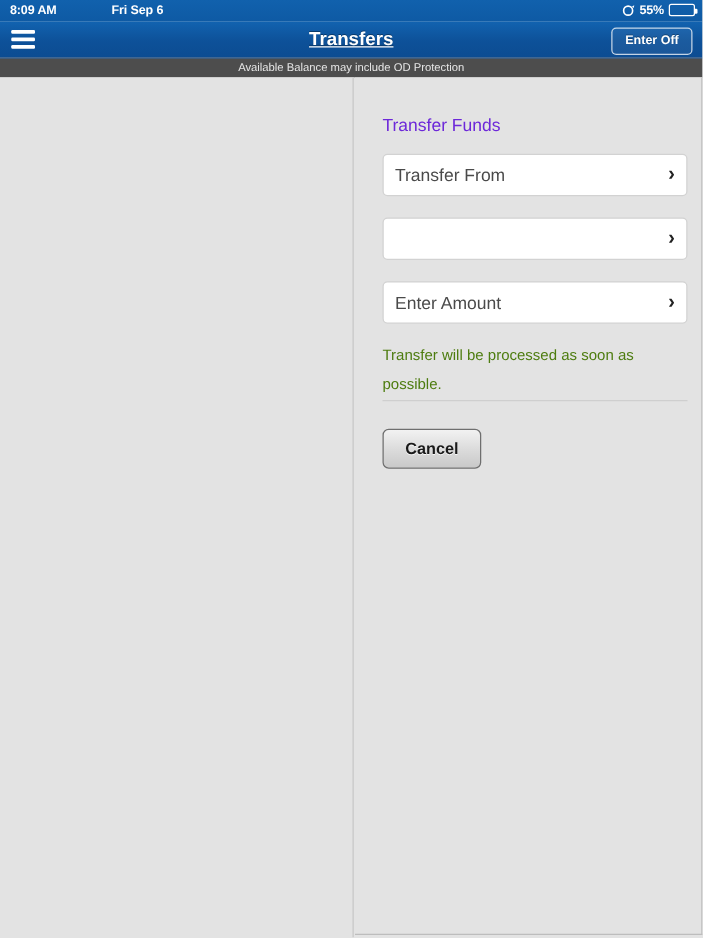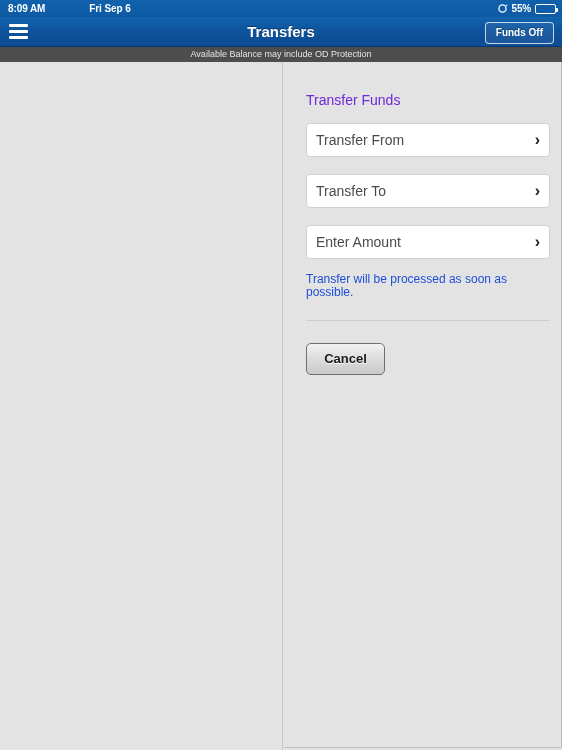--- a/index.html
+++ b/index.html
@@ -35,21 +35,21 @@
     align-items: center;
     box-sizing: border-box;
     padding: 0 6px 0 8px;
     gap: 34px;
   }
   .sb-time { letter-spacing: -0.1px; }
   .sb-date { margin-left: 10px; letter-spacing: -0.1px; }
   .sb-right {
     margin-left: auto;
     display: flex;
-    align-items: flex-end;
+    align-items: flex-start;
     gap: 4px;
   }
   .rotlock {
     width: 11px; height: 11px;
     position: relative;
     display: inline-block;
   }
   .rotlock svg { display: block; }
   .sb-pct { letter-spacing: -0.2px; }
   .battery {
@@ -101,20 +101,21 @@
   .nav-title {
     position: absolute;
     left: 0; top: 0;
     width: 562px;
     line-height: 30px;
     text-align: center;
     color: #ffffff;
     font-size: 15px;
     font-weight: bold;
     text-shadow: 0 -1px 0 rgba(0,0,0,0.35);
+    text-decoration: underline;
   }
   .signoff {
     position: absolute;
     right: 8px; top: 5px;
     height: 20px;
     padding: 0 10px;
     line-height: 19px;
     border: 1px solid rgba(255,255,255,0.75);
     border-radius: 4px;
     color: #ffffff;
@@ -204,22 +205,22 @@
     font-size: 16px;
     font-weight: bold;
     color: #222222;
   }
 
   .hint {
     position: absolute;
     left: 22px; top: 211px;
     width: 215px;
     font-size: 12px;
-    line-height: 13px;
-    color: #1d4ed8;
+    line-height: 23px;
+    color: #4d7c0f;
   }
   .divider {
     position: absolute;
     left: 22px; top: 258px;
     width: 244px;
     height: 1px;
     background: #cfcfcf;
   }
 
   .btn-row {
@@ -281,38 +282,37 @@
     </span>
   </div>
 
   <div class="navbar">
     <div class="hamburger">
       <i></i>
       <i></i>
       <i></i>
     </div>
     <div class="nav-title">Transfers</div>
-    <div class="signoff">Funds Off</div>
+    <div class="signoff">Enter Off</div>
   </div>
 
   <div class="notice">Available Balance may include OD Protection</div>
 
   <div class="content">
     <div class="left-pane"></div>
 
     <div class="right-pane">
       <div class="section-title">Transfer Funds</div>
 
       <div class="field-list">
         <div class="field-row">
           <span class="field-label">Transfer From</span>
           <span class="chev">›</span>
         </div>
         <div class="field-row">
-          <span class="field-label">Transfer To</span>
           <span class="chev">›</span>
         </div>
         <div class="field-row">
           <span class="field-label">Enter Amount</span>
           <span class="chev">›</span>
         </div>
       </div>
 
       <div class="hint">Transfer will be processed as soon as possible.</div>
       <div class="divider"></div>

